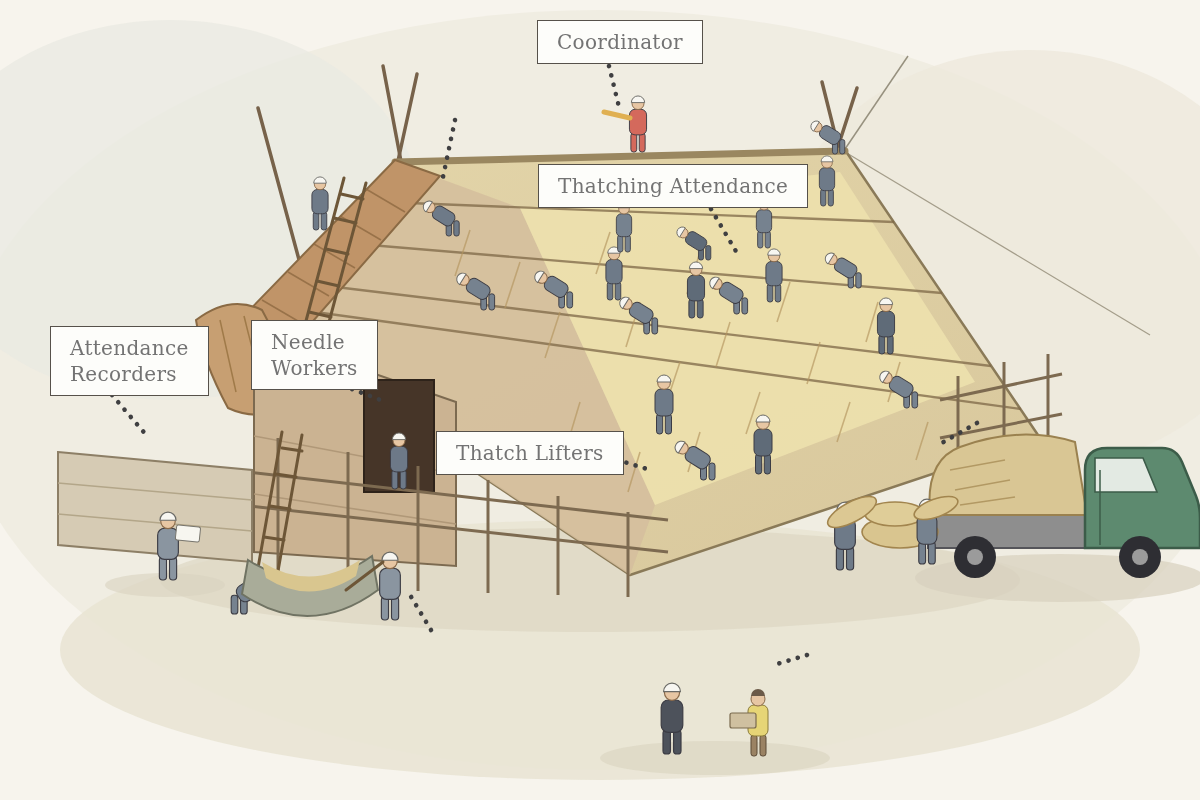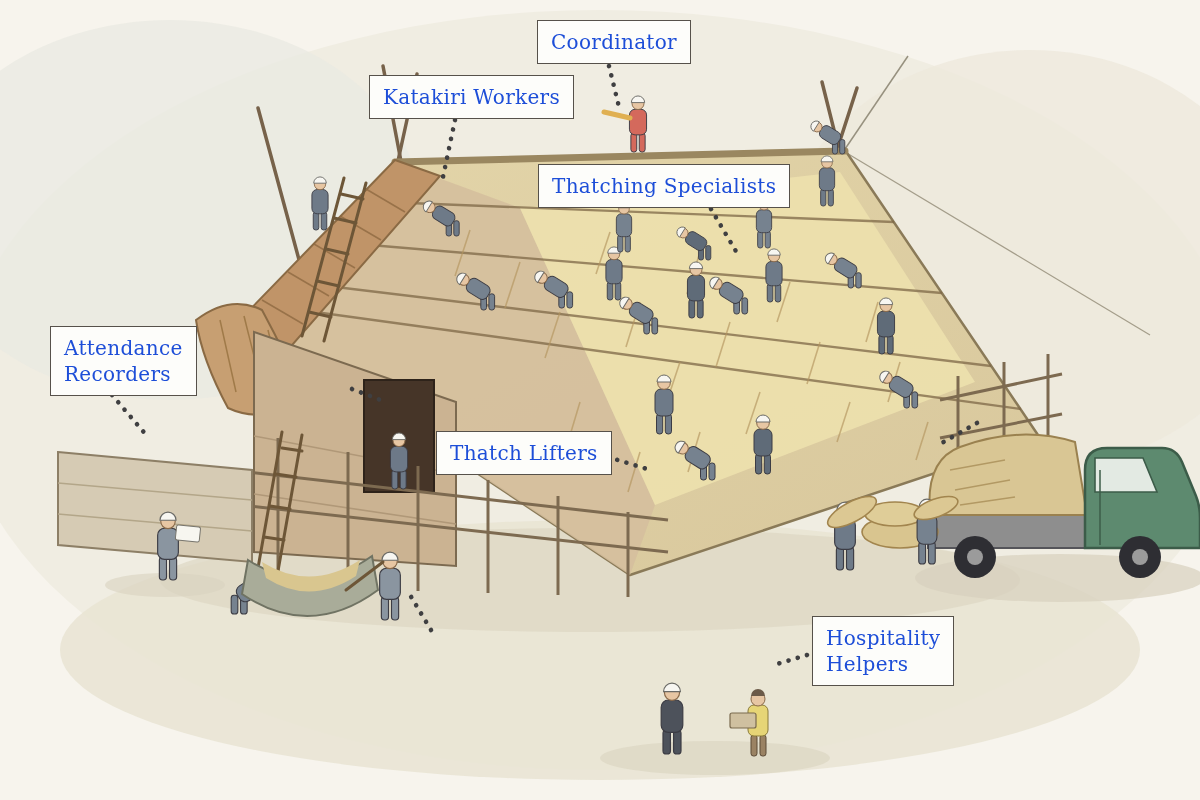--- a/index.html
+++ b/index.html
@@ -4,23 +4,23 @@
 <style>
   html,body{margin:0;padding:0;background:#f7f4ed;}
   body{width:1200px;height:800px;overflow:hidden;}
   .stage{position:relative;width:1200px;height:800px;background:#f7f4ed;overflow:hidden;
          font-family:"DejaVu Serif","Liberation Serif",serif;}
   .scene,.leaders{position:absolute;left:0;top:0;width:1200px;height:800px;}
   .scene{z-index:1;}
   .leaders{z-index:2;pointer-events:none;}
   .label{
     position:absolute;z-index:3;
-    background:#fdfdfa;border:1.6px solid #56514a;color:#1d4ed8;
+    background:#fdfdfa;border:1.6px solid #56514a;color:#737373;
     font-size:20px;line-height:1.3;letter-spacing:.3px;
-    padding:8px 13px;white-space:pre-line;
+    padding:8px 19px;white-space:pre-line;
   }
 </style>
 </head>
 <body>
 
 <div class="stage">
 
   <svg class="scene" viewBox="0 0 1200 800" aria-hidden="true">
     <defs>
       <linearGradient id="roofg" x1="0" y1="0" x2="1" y2="1">
@@ -247,21 +247,20 @@
       <line x1="352" y1="389" x2="383" y2="401"></line>
       <line x1="112" y1="395" x2="148" y2="437"></line>
       <line x1="608" y1="457" x2="647" y2="469"></line>
       <line x1="977" y1="423" x2="940" y2="444"></line>
       <line x1="431" y1="630" x2="410" y2="595"></line>
       <line x1="807" y1="655" x2="777" y2="664"></line>
     </g>
   </svg>
 
   <div class="label" style="left:537px;top:20px">Coordinator</div>
-  <div class="label" style="left:369px;top:75px">Katakiri Workers</div>
-  <div class="label" style="left:538px;top:164px">Thatching Specialists</div>
+  <div class="label" style="left:538px;top:164px">Thatching Attendance</div>
+  <div class="label" style="left:251px;top:320px">Needle
+Workers</div>
   <div class="label" style="left:50px;top:326px">Attendance
 Recorders</div>
   <div class="label" style="left:436px;top:431px">Thatch Lifters</div>
-  <div class="label" style="left:812px;top:616px">Hospitality
-Helpers</div>
 
 </div>
 
 </body></html>

